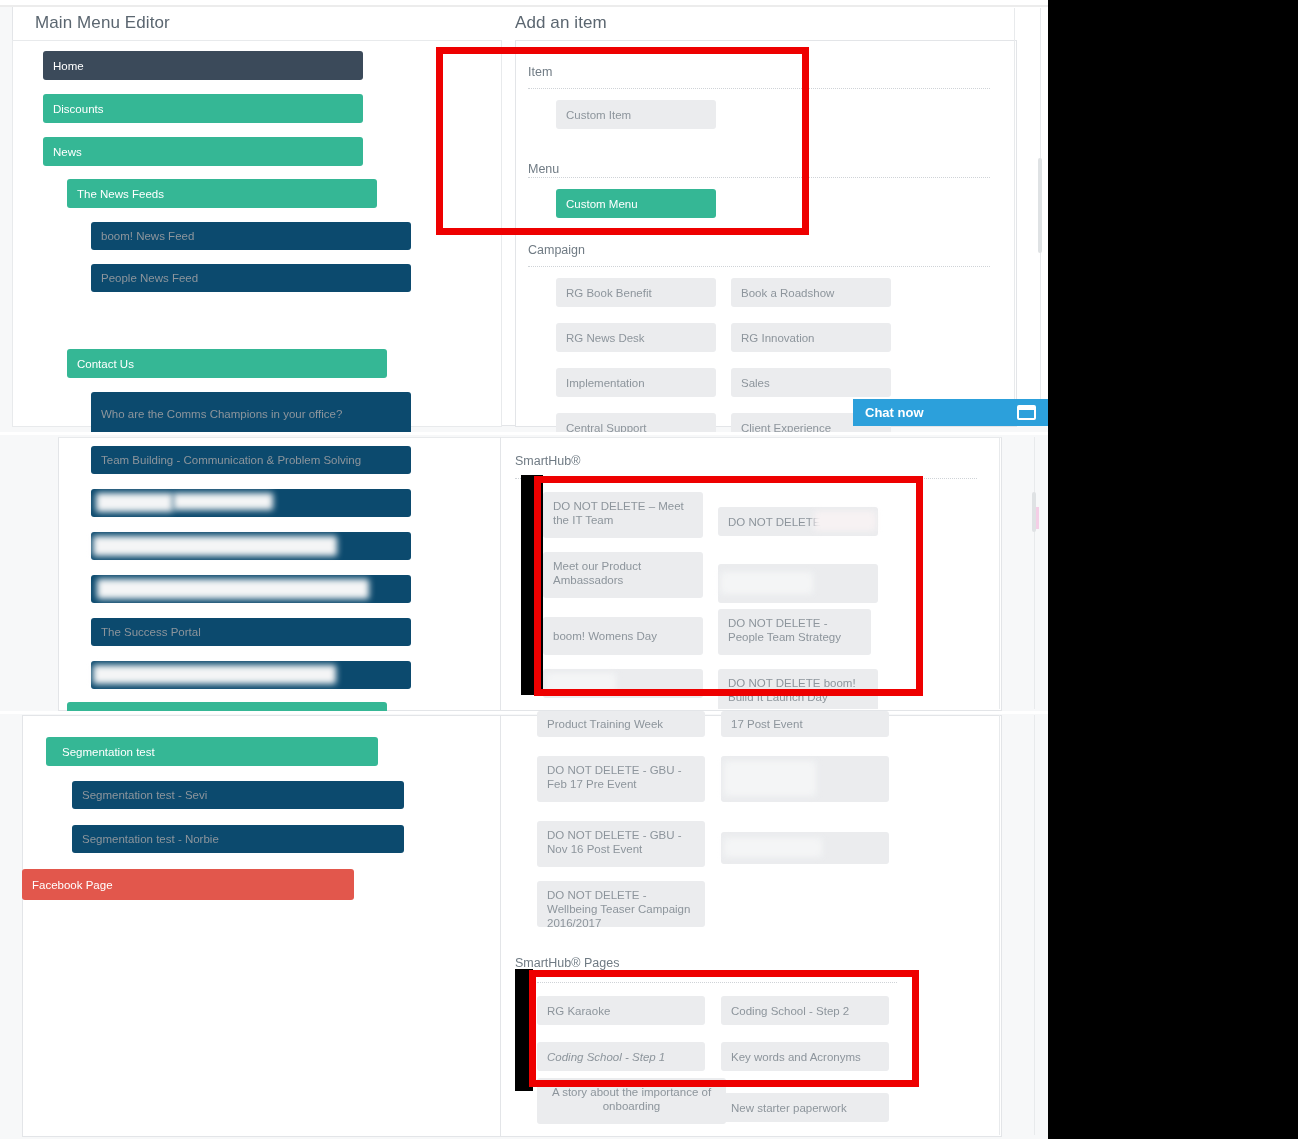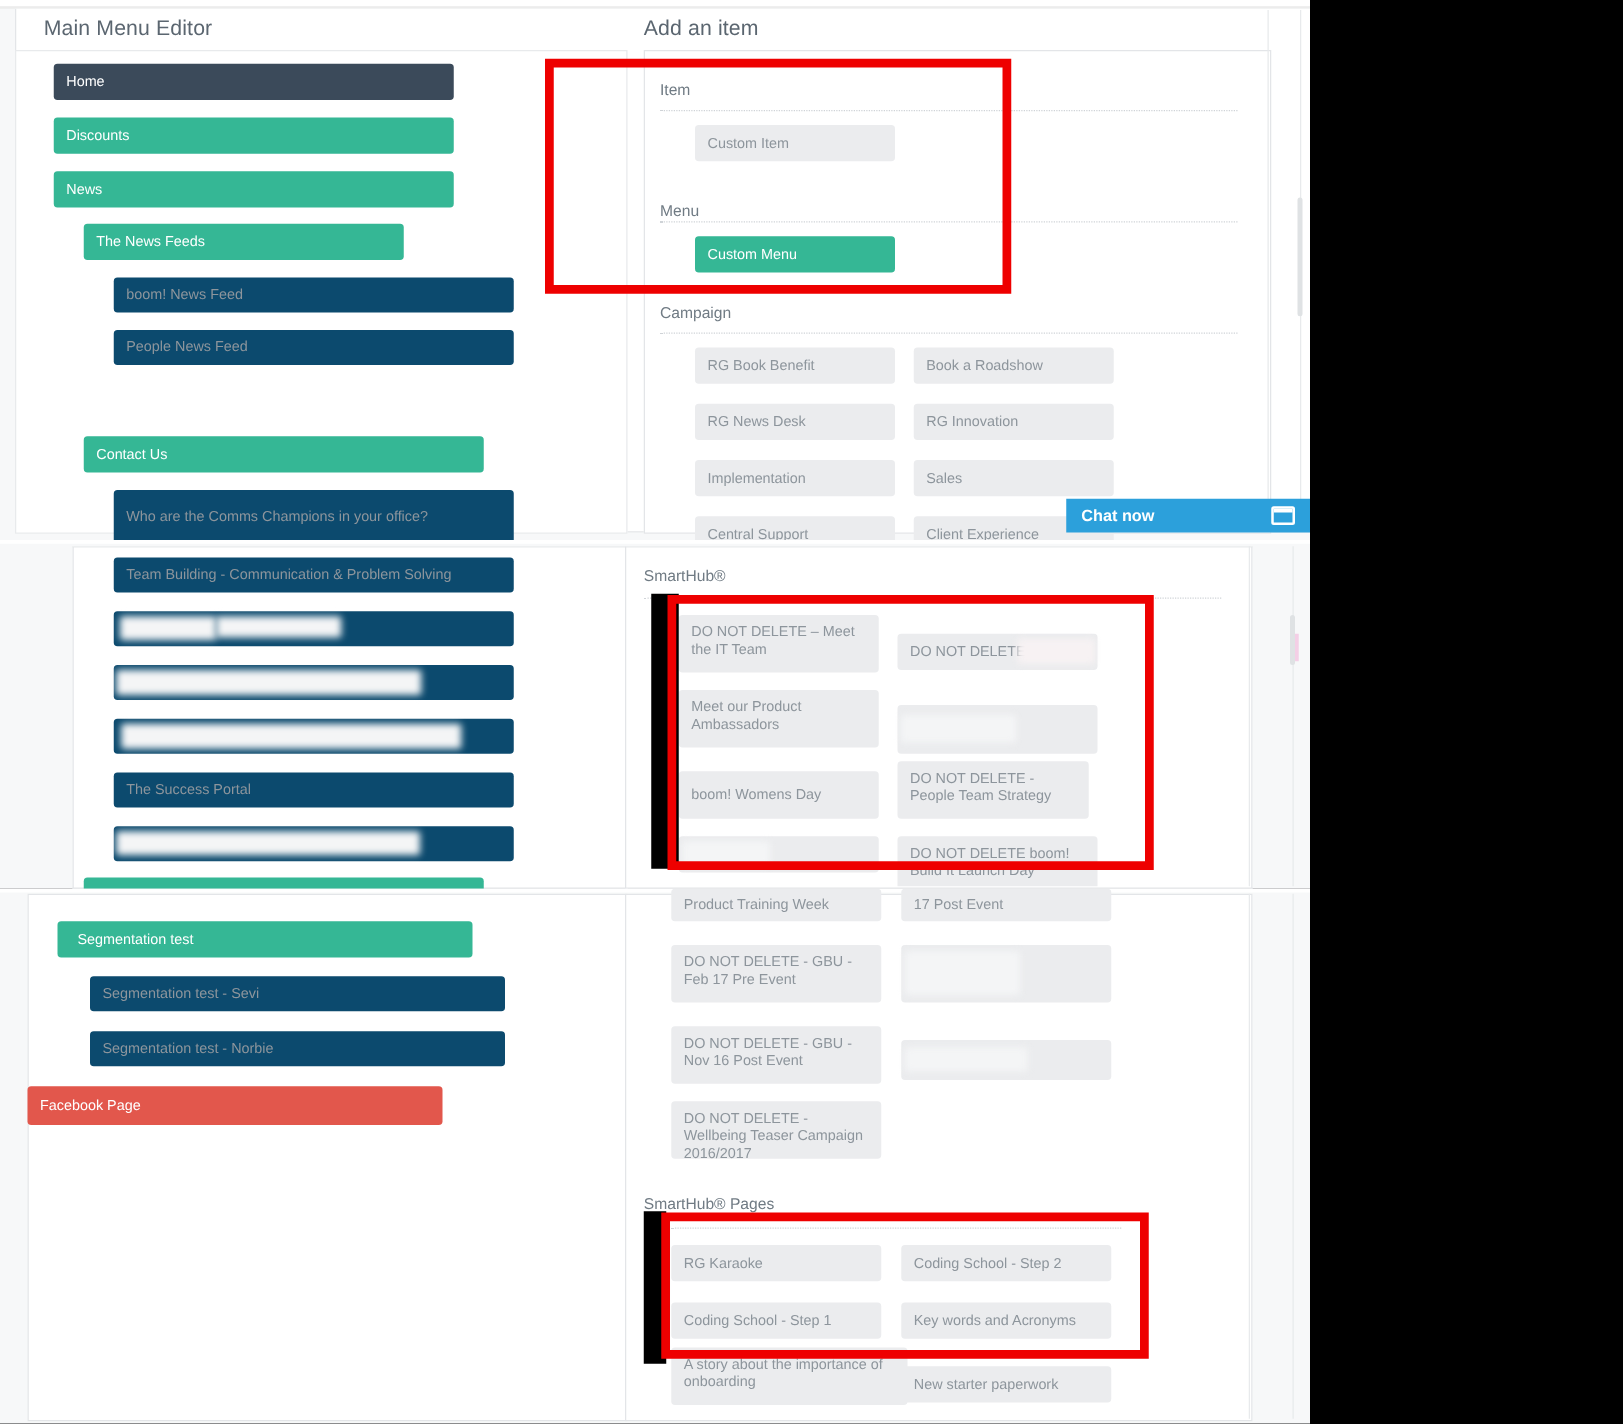--- a/index.html
+++ b/index.html
@@ -68,21 +68,21 @@
 
   <div class="mitem dark" style="left:43px;top:51px;width:320px;height:29px;">
       <span>Home</span>
     </div>
   <div class="mitem green" style="left:43px;top:94px;width:320px;height:29px;">
       <span>Discounts</span>
     </div>
   <div class="mitem green" style="left:43px;top:137px;width:320px;height:29px;">
       <span>News</span>
     </div>
-  <div class="mitem green" style="left:67px;top:179px;width:256px;height:29px;">
+  <div class="mitem green" style="left:67px;top:179px;width:310px;height:29px;">
       <span>The News Feeds</span>
     </div>
   <div class="mitem grey" style="left:91px;top:222px;width:320px;height:28px;">
       <span>boom! News Feed</span>
     </div>
   <div class="mitem grey" style="left:91px;top:264px;width:320px;height:28px;">
       <span>People News Feed</span>
     </div>
   <div class="mitem green" style="left:67px;top:349px;width:320px;height:29px;">
       <span>Contact Us</span>
@@ -264,27 +264,27 @@
 
   <div class="grp-label" style="left:515px;top:245px;">SmartHub® Pages</div>
   <div class="grp-rule" style="left:537px;top:271px;width:360px;"></div>
 
   <div class="chip" style="left:537px;top:285px;width:168px;height:29px;">
       <span>RG Karaoke</span>
     </div>
   <div class="chip" style="left:721px;top:285px;width:168px;height:29px;">
       <span>Coding School - Step 2</span>
     </div>
-  <div class="chip" style="left:537px;top:331px;width:168px;height:29px;">
+  <div class="chip" style="left:537px;top:331px;width:168px;height:29px;font-style:italic;">
       <span>Coding School - Step 1</span>
     </div>
   <div class="chip" style="left:721px;top:331px;width:168px;height:29px;">
       <span>Key words and Acronyms</span>
     </div>
-  <div class="chip top" style="left:537px;top:367px;width:189px;height:46px;">
+  <div class="chip top" style="left:537px;top:367px;width:189px;height:46px;text-align:center;">
       <span>A story about the importance of onboarding</span>
     </div>
   <div class="chip" style="left:721px;top:382px;width:168px;height:29px;">
       <span>New starter paperwork</span>
     </div>
 
   <div class="vline" style="left:999px;top:4px;height:420px;"></div>
   <div class="vline" style="left:1034px;top:4px;height:420px;"></div>
 
   <div class="blackbar" style="left:515px;top:258px;width:18px;height:122px;"></div>

